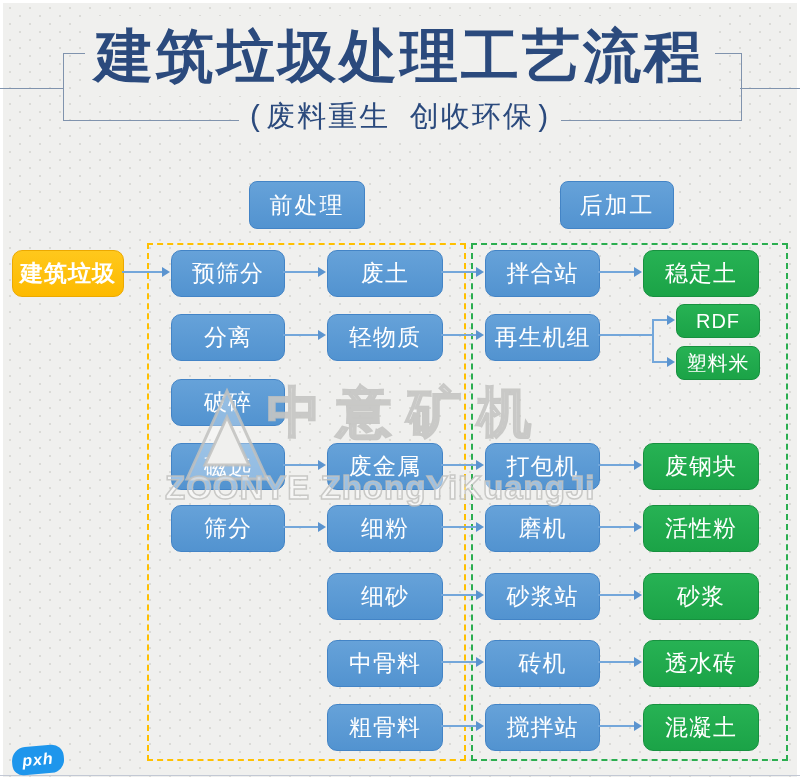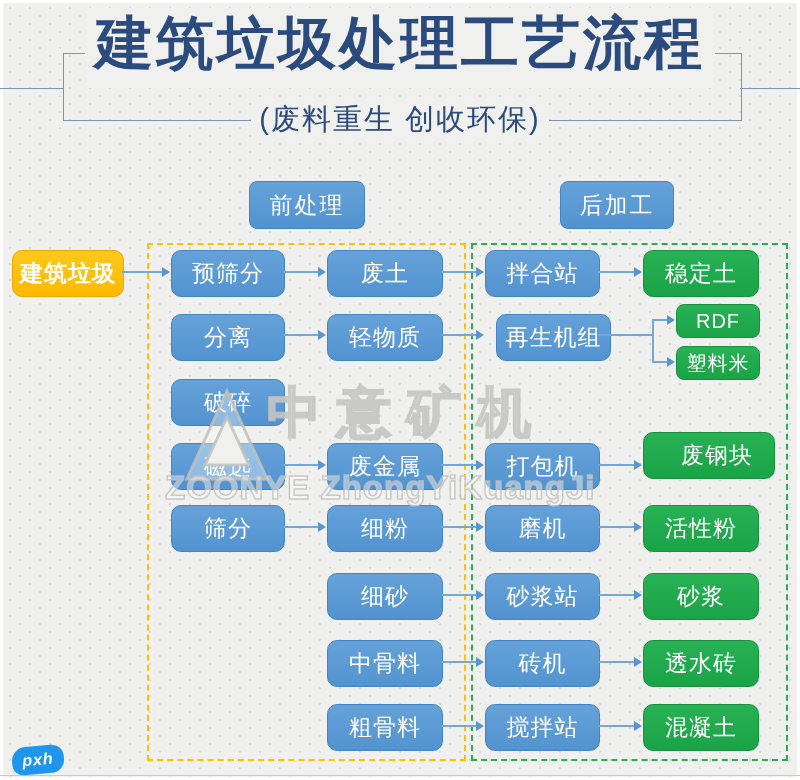--- a/index.html
+++ b/index.html
@@ -13,29 +13,29 @@
     background-size:20px 16px;
     background-position:0 0,10px 8px;
     box-shadow:inset 0 0 0 3px #ffffff;
   }
   
   .deco{position:absolute;z-index:0;}
   .rect-outline{left:63px;top:53px;width:677px;height:66px;border:1px solid #8093ad;}
   .hline{height:1px;background:#8093ad;top:88px;}
   .hline.left{left:0;width:64px;}
   .hline.right{left:740px;width:60px;}
-  .title{position:absolute;left:0;right:0;top:8px;margin:0;text-align:center;z-index:1;font-family:Liberation Mono, monospace;}
+  .title{position:absolute;left:0;right:0;top:8px;margin:8px;text-align:center;z-index:1;}
   .title span{
     display:inline-block;background:#f0f0ee;padding:0 10px;
     font-size:58px;font-weight:900;color:#2b4a7d;letter-spacing:3px;line-height:80px;
   }
   .subtitle{position:absolute;left:0;right:0;top:98px;text-align:center;z-index:1;}
   .subtitle span{
     display:inline-block;background:#f0f0ee;padding:0 8px;
-    font-size:29px;font-weight:500;color:#2b4a7d;letter-spacing:2px;line-height:42px;
+    font-size:29px;font-weight:500;color:#2b4a7d;letter-spacing:2px;line-height:42px;font-family:Liberation Mono, monospace;
   }
   
   .section-label{
     position:absolute;height:46px;border-radius:8px;z-index:2;
     display:flex;align-items:center;justify-content:center;
     background:linear-gradient(180deg,#66a2d9,#5293d0);border:1px solid #4384c6;
     color:#fff;font-size:23px;letter-spacing:2px;
   }
   .section-label.pre{left:249px;top:181px;width:114px;}
   .section-label.post{left:560px;top:181px;width:112px;border-radius:8px;}
@@ -110,31 +110,31 @@
 
   <div class="node blue" style="left:327px;top:250px;width:114px;">废土</div>
   <div class="node blue" style="left:327px;top:314px;width:114px;">轻物质</div>
   <div class="node blue" style="left:327px;top:443px;width:114px;text-align:right;">废金属</div>
   <div class="node blue" style="left:327px;top:573px;width:114px;">细砂</div>
   <div class="node blue" style="left:327px;top:505px;width:114px;">细粉</div>
   <div class="node blue" style="left:327px;top:640px;width:114px;">中骨料</div>
   <div class="node blue" style="left:327px;top:704px;width:114px;">粗骨料</div>
 
   <div class="node blue" style="left:485px;top:250px;width:113px;">拌合站</div>
-  <div class="node blue" style="left:496px;top:314px;width:113px;">再生机组</div>
+  <div class="node blue" style="left:485px;top:314px;width:113px;">再生机组</div>
   <div class="node blue" style="left:485px;top:443px;width:113px;">打包机</div>
   <div class="node blue" style="left:485px;top:505px;width:113px;">磨机</div>
   <div class="node blue" style="left:485px;top:573px;width:113px;">砂浆站</div>
   <div class="node blue" style="left:485px;top:640px;width:113px;">砖机</div>
   <div class="node blue" style="left:485px;top:704px;width:113px;">搅拌站</div>
 
   <div class="node green" style="left:643px;top:250px;width:114px;">稳定土</div>
   <div class="node green small" style="left:676px;top:304px;width:82px;border-radius:8px;">RDF</div>
   <div class="node green small" style="left:676px;top:346px;width:82px;">塑料米</div>
-  <div class="node green" style="left:643px;top:432px;width:114px;padding-left:16px;">废钢块</div>
+  <div class="node green" style="left:643px;top:443px;width:114px;">废钢块</div>
   <div class="node green" style="left:643px;top:505px;width:114px;">活性粉</div>
   <div class="node green" style="left:643px;top:573px;width:114px;">砂浆</div>
   <div class="node green" style="left:643px;top:640px;width:114px;">透水砖</div>
   <div class="node green" style="left:643px;top:704px;width:114px;">混凝土</div>
 
   <i class="ar head" style="left:122px;top:271px;width:41px;"></i>
   <i class="ar head" style="left:283px;top:271px;width:36px;"></i>
   <i class="ar head" style="left:441px;top:271px;width:36px;"></i>
   <i class="ar head" style="left:598px;top:271px;width:37px;"></i>
 

